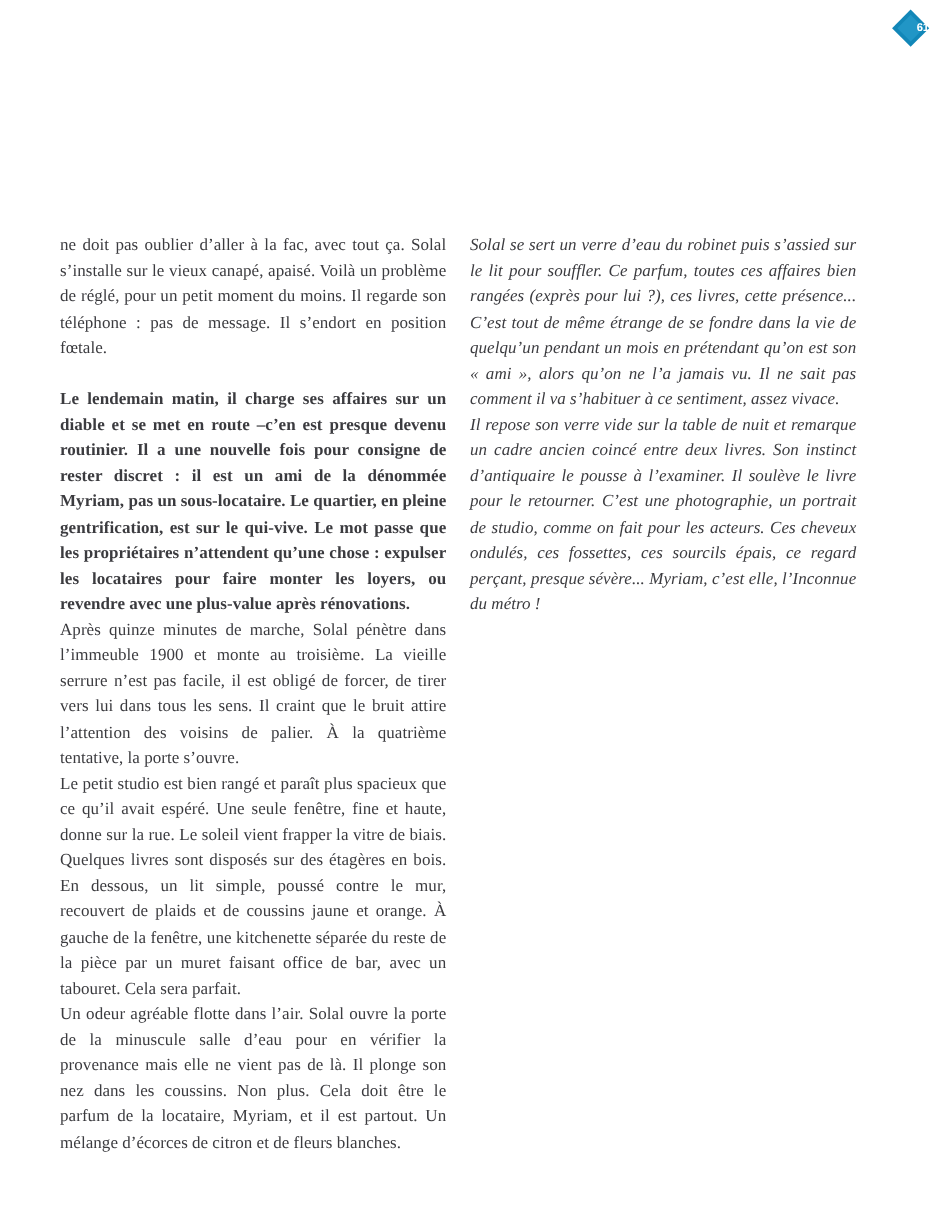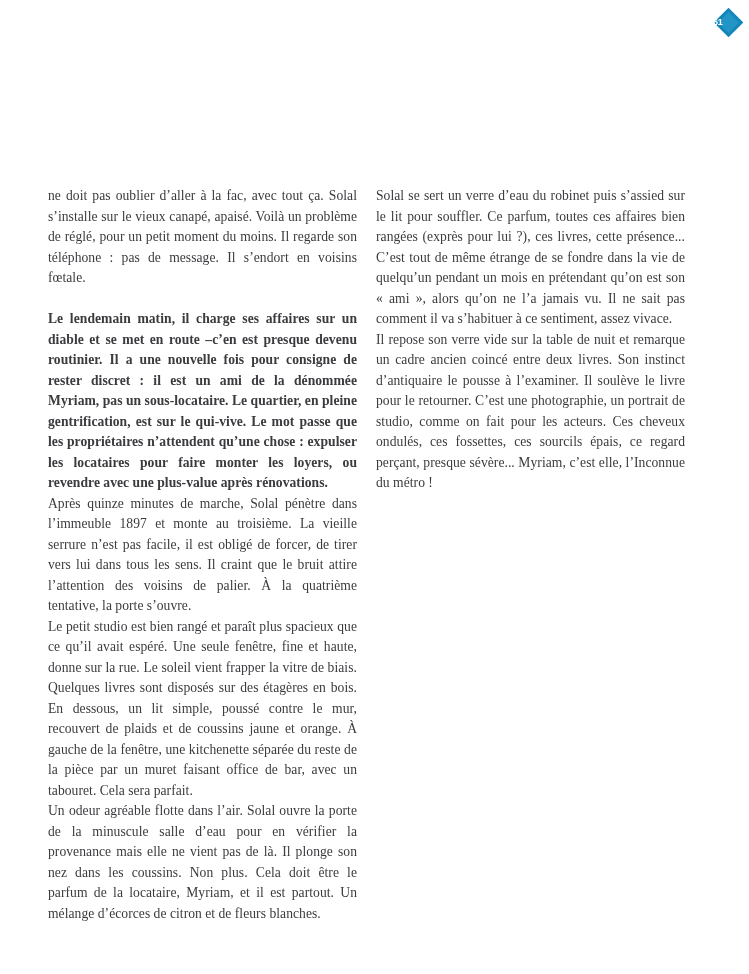--- a/index.html
+++ b/index.html
@@ -17,21 +17,21 @@
 
   
   #page-badge {
     position: absolute;
     top: 7px;
     left: 713px;
     width: 30px;
     height: 30px;
     display: flex;
     align-items: center;
-    justify-content: flex-start;
+    justify-content: flex-end;
   }
   #page-badge .diamond {
     position: absolute;
     top: 50%;
     left: 50%;
     width: 21px;
     height: 21px;
     margin: -10.5px 0 0 -10.5px;
     background: #1287b8;
     transform: rotate(45deg);
@@ -64,21 +64,21 @@
     left: 48px;
     width: 637px;
     height: 790px;
   }
   .column {
     position: absolute;
     top: 0;
     width: 309px;
   }
   #column-left  { left: 0px; }
-  #column-right { left: 328px; }
+  #column-right { left: 328px; font-style: italic; }
 
   .para {
     margin: 0;
     font-size: 13.6px;
     line-height: 20.5px;
     color: #3b3b3f;
     text-align: justify;
     text-justify: inter-word;
     -webkit-hyphens: none;
     hyphens: none;
@@ -93,23 +93,23 @@
 
 <div id="page-badge">
   <span class="diamond"></span>
   <span class="diamond-inner"></span>
   <span class="pagenum">61</span>
 </div>
 
 <div id="text-body">
 
   <div class="column" id="column-left">
-    <p class="para">ne doit pas oublier d’aller à la fac, avec tout ça. Solal s’installe sur le vieux canapé, apaisé. Voilà un problème de réglé, pour un petit moment du moins. Il regarde son téléphone : pas de message. Il s’endort en voisins fœtale.</p>
+    <p class="para">ne doit pas oublier d’aller à la fac, avec tout ça. Solal s’installe sur le vieux canapé, apaisé. Voilà un problème de réglé, pour un petit moment du moins. Il regarde son téléphone : pas de message. Il s’endort en position fœtale.</p>
     <p class="para gap-before">Le lendemain matin, il charge ses affaires sur un diable et se met en route –c’en est presque devenu routinier. Il a une nouvelle fois pour consigne de rester discret : il est un ami de la dénommée Myriam, pas un sous-locataire. Le quartier, en pleine gentrification, est sur le qui-vive. Le mot passe que les propriétaires n’attendent qu’une chose : expulser les locataires pour faire monter les loyers, ou revendre avec une plus-value après rénovations.</p>
-    <p class="para">Après quinze minutes de marche, Solal pénètre dans l’immeuble 1897 et monte au troisième. La vieille serrure n’est pas facile, il est obligé de forcer, de tirer vers lui dans tous les sens. Il craint que le bruit attire l’attention des voisins de palier. À la quatrième tentative, la porte s’ouvre.</p>
+    <p class="para">Après quinze minutes de marche, Solal pénètre dans l’immeuble 1900 et monte au troisième. La vieille serrure n’est pas facile, il est obligé de forcer, de tirer vers lui dans tous les sens. Il craint que le bruit attire l’attention des voisins de palier. À la quatrième tentative, la porte s’ouvre.</p>
     <p class="para">Le petit studio est bien rangé et paraît plus spacieux que ce qu’il avait espéré. Une seule fenêtre, fine et haute, donne sur la rue. Le soleil vient frapper la vitre de biais. Quelques livres sont disposés sur des étagères en bois. En dessous, un lit simple, poussé contre le mur, recouvert de plaids et de coussins jaune et orange. À gauche de la fenêtre, une kitchenette séparée du reste de la pièce par un muret faisant office de bar, avec un tabouret. Cela sera parfait.</p>
     <p class="para">Un odeur agréable flotte dans l’air. Solal ouvre la porte de la minuscule salle d’eau pour en vérifier la provenance mais elle ne vient pas de là. Il plonge son nez dans les coussins. Non plus. Cela doit être le parfum de la locataire, Myriam, et il est partout. Un mélange d’écorces de citron et de fleurs blanches.</p>
   </div>
 
   <div class="column" id="column-right">
     <p class="para">Solal se sert un verre d’eau du robinet puis s’assied sur le lit pour souffler. Ce parfum, toutes ces affaires bien rangées (exprès pour lui ?), ces livres, cette présence... C’est tout de même étrange de se fondre dans la vie de quelqu’un pendant un mois en prétendant qu’on est son « ami », alors qu’on ne l’a jamais vu. Il ne sait pas comment il va s’habituer à ce sentiment, assez vivace.</p>
     <p class="para">Il repose son verre vide sur la table de nuit et remarque un cadre ancien coincé entre deux livres. Son instinct d’antiquaire le pousse à l’examiner. Il soulève le livre pour le retourner. C’est une photographie, un portrait de studio, comme on fait pour les acteurs. Ces cheveux ondulés, ces fossettes, ces sourcils épais, ce regard perçant, presque sévère... Myriam, c’est elle, l’Inconnue du métro !</p>
   </div>
 
 </div>

